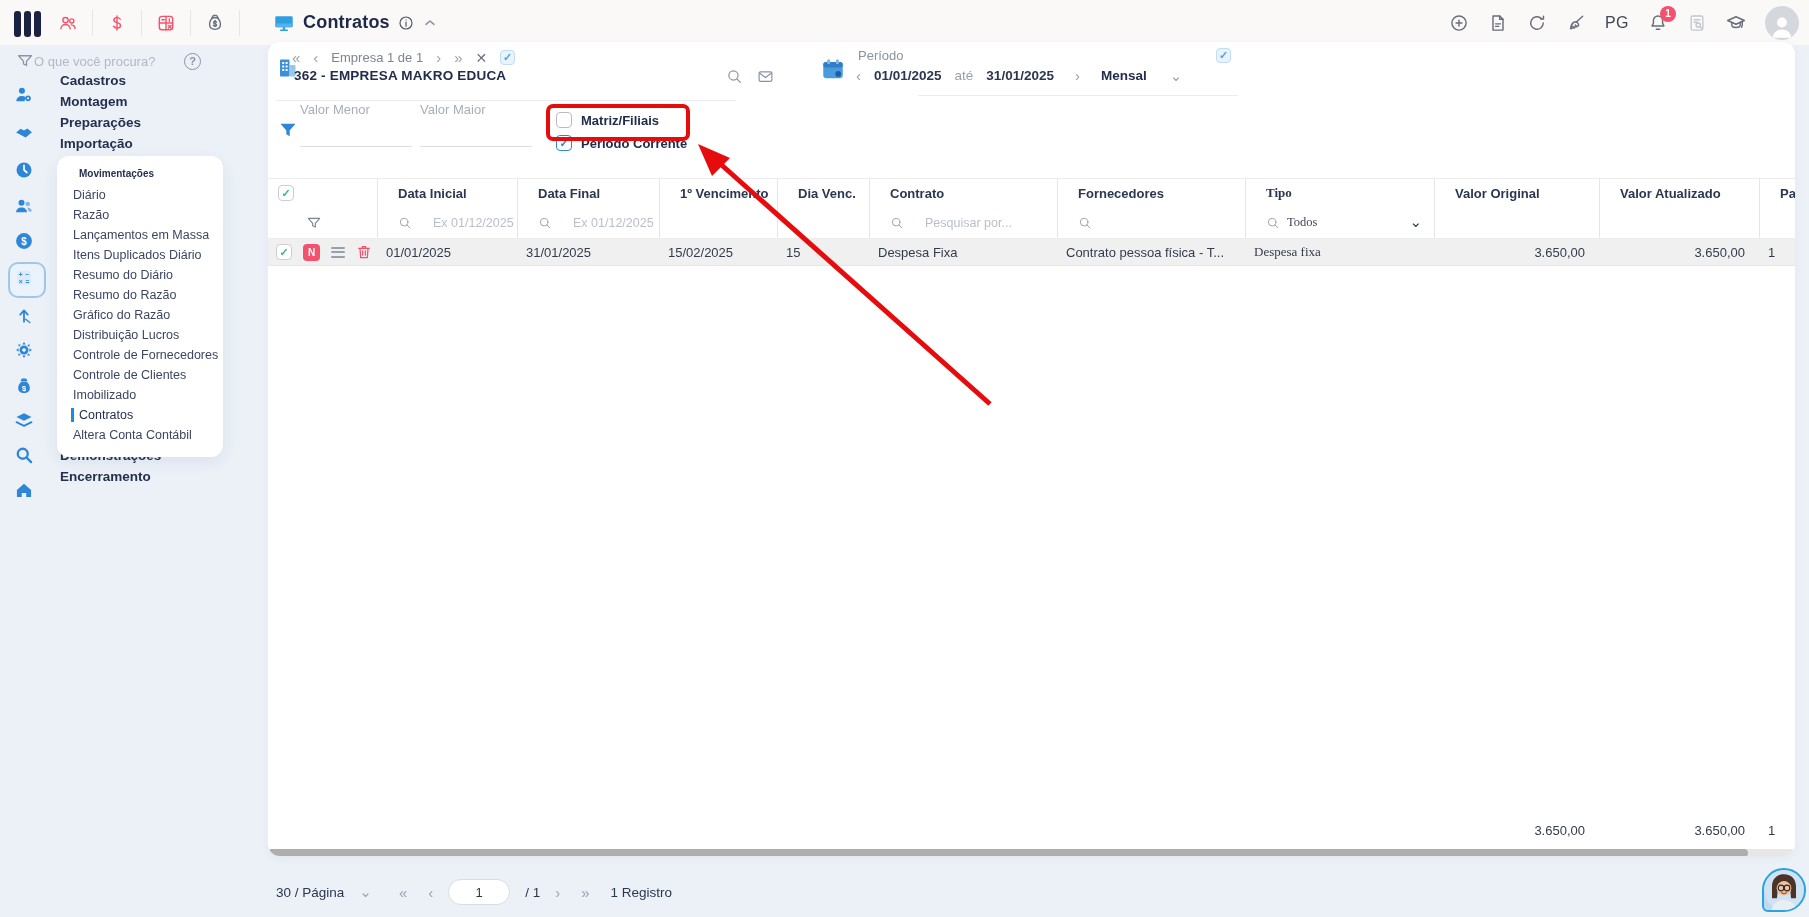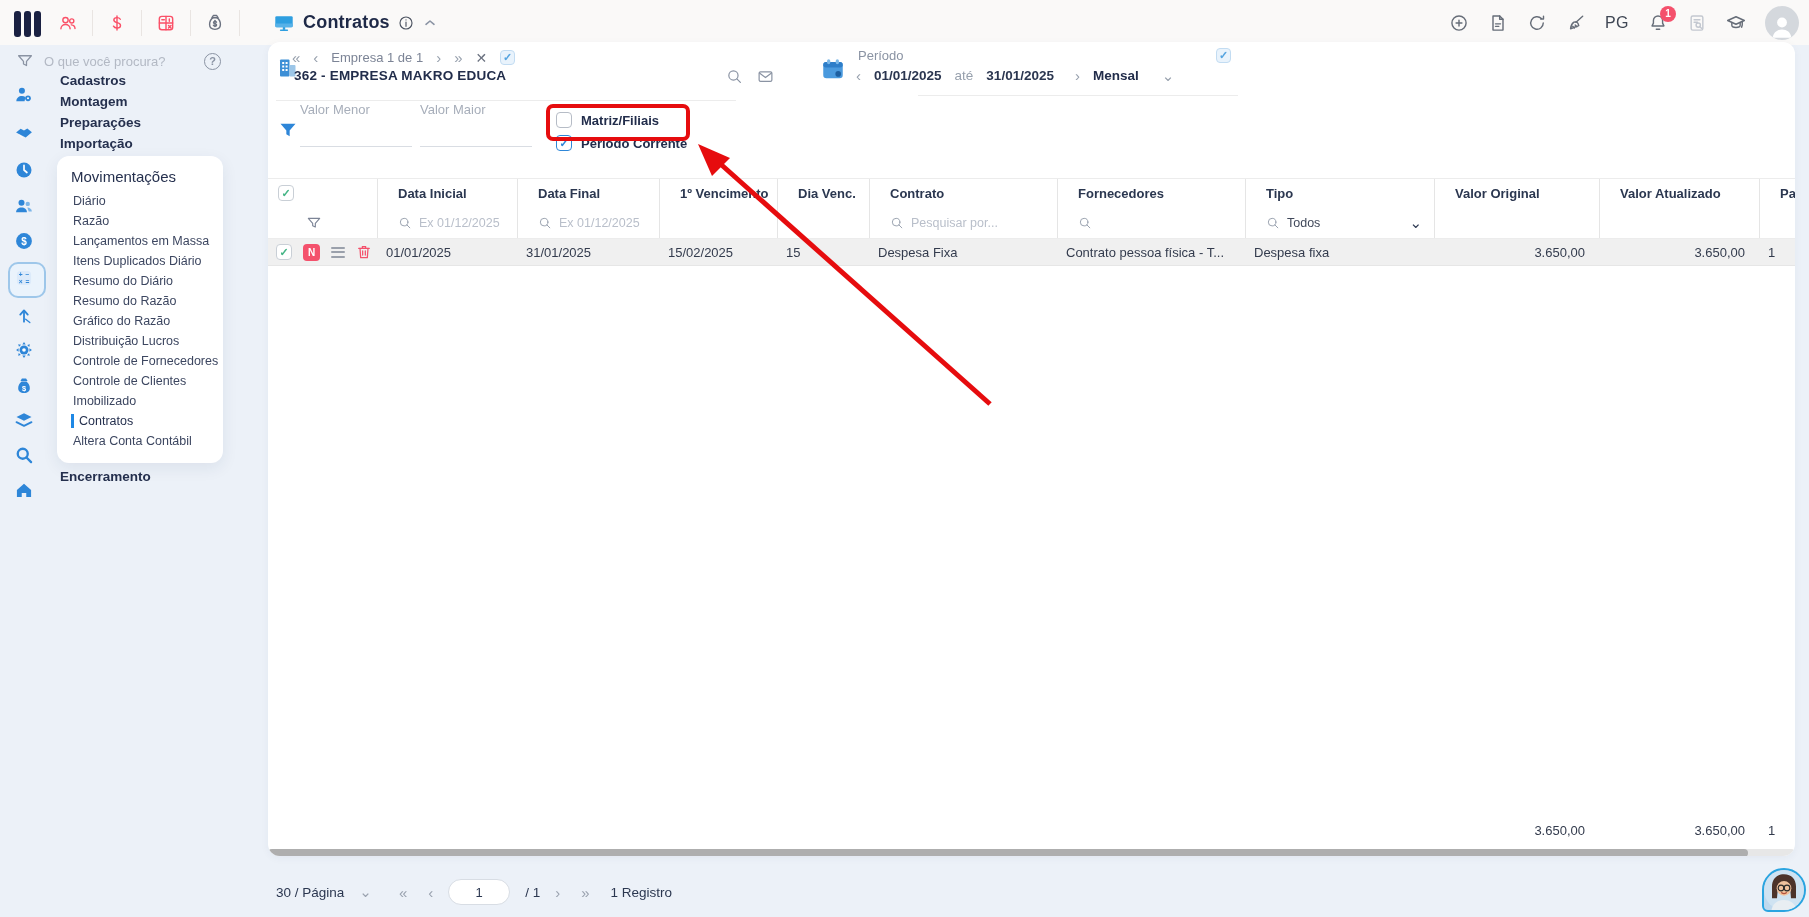--- a/index.html
+++ b/index.html
@@ -20,77 +20,77 @@
   .vdiv { width:1px; height:26px; background:#e9e5e2; }
   .title-group { position:absolute; left:273px; top:0; height:45px; display:flex; align-items:center; gap:8px; }
   .page-title { font-size:18px; font-weight:700; color:#1e2947; letter-spacing:.2px; }
   .top-actions { position:absolute; right:10px; top:0; height:45px; display:flex; align-items:center; gap:19px; color:#666d78; }
   .bell-wrap { position:relative; }
   .badge { position:absolute; top:-7px; right:-8px; min-width:16px; height:16px; border-radius:8px; background:#f4516c; color:#fff; font-size:10px; font-weight:700; display:flex; align-items:center; justify-content:center; padding:0 4px; }
   .pg-label { font-size:16px; color:#3f4754; letter-spacing:.5px; }
   .avatar-top { width:34px; height:34px; border-radius:50%; background:#d4d8dd; display:flex; align-items:flex-end; justify-content:center; overflow:hidden; }
 
   
-  .side-search { position:absolute; left:16px; top:50px; width:210px; height:22px; display:flex; align-items:center; gap:10px; }
+  .side-search { position:absolute; left:16px; top:50px; width:210px; height:22px; display:flex; align-items:center; }
   .side-search input { border:none; outline:none; background:transparent; font-size:13px; width:150px; color:#40485a; font-family:inherit; }
   .side-search input::placeholder { color:#b3b9c4; }
   .help-circle { width:17px; height:17px; border:1.6px solid #8a93a3; border-radius:50%; color:#8a93a3; font-size:11px; display:flex; align-items:center; justify-content:center; font-weight:700; }
   .rail { position:absolute; left:12px; top:45px; width:36px; }
   .rail .ric { position:absolute; left:2px; color:#2e86d8; }
   .rail .active-pill { position:absolute; left:-4px; width:38px; height:36px; border:2px solid #9ec7ea; background:#eaf3fc; border-radius:10px; }
   .side-sections { position:absolute; left:60px; top:74px; display:flex; flex-direction:column; gap:7px; }
   .side-sections div, .side-sections2 div { font-size:13.5px; font-weight:700; color:#25304e; line-height:14px; cursor:pointer; }
   .subcard { position:absolute; left:57px; top:156px; width:166px; background:#fff; border-radius:12px; box-shadow:0 5px 16px rgba(30,50,90,.08); padding:10px 0 12px; z-index:5; }
-  .subcard .sc-title { font-size:15px; font-weight:400; color:#25304e; padding:2px 0 6px 14px; }
+  .subcard .sc-title { font-size:10px; font-weight:700; color:#25304e; padding:2px 0 6px 14px;margin-left:8px; }
   .subcard .sc-item { font-size:12.5px; color:#3c4660; line-height:20px; padding-left:16px; cursor:pointer; white-space:nowrap; }
   .subcard .sc-item.active { padding-left:14px; }
   .subcard .sc-item.active span { border-left:3px solid #1e88e5; padding-left:5px; color:#25304e; }
   .side-sections2 { position:absolute; left:60px; top:449px; display:flex; flex-direction:column; gap:7px; }
 
   
   .card { position:absolute; left:268px; top:42px; width:1527px; height:814px; background:#fff; border-radius:12px; box-shadow:0 2px 8px rgba(30,50,90,.05); overflow:hidden; }
   .hline { position:absolute; height:1px; background:#ececec; }
 
   .building-ic { position:absolute; left:8px; top:14px; color:#4a9ade; }
   .comp-nav { position:absolute; left:24px; top:8px; display:flex; align-items:center; gap:13px; color:#97a0ad; font-size:13px; }
   .comp-nav .lbl { color:#7c8496; }
   .comp-name { position:absolute; left:26px; top:26px; font-size:13.5px; font-weight:700; color:#222d4b; letter-spacing:.2px; }
   .comp-icons { position:absolute; left:458px; top:26px; display:flex; gap:14px; color:#8a93a3; }
 
   .cal-ic { position:absolute; left:552px; top:14px; }
   .period-label { position:absolute; left:590px; top:6px; font-size:13px; color:#8a93a3; }
   .period-row { position:absolute; left:588px; top:26px; display:flex; align-items:center; gap:13px; font-size:13.5px; color:#2b3650; }
   .period-row .date { font-weight:600; }
   .period-row .ate { color:#97a0ad; }
-  .period-row .mode { font-weight:700; color:#222d4b; margin-left:0; }
+  .period-row .mode { font-weight:700; color:#222d4b; margin-left:8px; }
 
   
   .cb { width:16px; height:16px; border-radius:4px; border:1.5px solid #b6bcc6; background:#fff; display:inline-flex; align-items:center; justify-content:center; font-size:11px; font-weight:700; color:transparent; cursor:pointer; flex:none; }
   .cb.checked-green { color:#45b586; border-color:#c9cfd6; }
   .cb.checked-blue { color:#2e87d8; border-color:#2e87d8; }
   .cb.checked-soft { background:#e9f3fc; border-color:#c2dcf2; color:#55a4e0; }
   .cb::before { content:"\2713"; }
 
   .filter-funnel { position:absolute; left:10px; top:78px; color:#2e86d8; }
   .float-field { position:absolute; top:60px; width:112px; }
   .float-field .flabel { font-size:13px; color:#a7aeba; }
   .float-field .fline { position:absolute; top:44px; left:0; width:112px; height:1px; background:#d9dde3; }
   .chk-row { position:absolute; display:flex; align-items:center; gap:9px; font-size:13px; font-weight:700; color:#222d4b; }
 
   
   .tbl { position:absolute; left:0; top:136px; width:1531px; border-top:1px solid #ececec; }
   .trow { display:flex; align-items:center; }
   .c0{width:109px;} .c1{width:140px;} .c2{width:142px;} .c3{width:118px;} .c4{width:92px;}
-  .c5{width:188px;} .c6{width:188px;} .c7{width:189px;} .c8{width:165px;} .c9{width:160px;} .c10{width:40px;}
+  .c5{width:188px;} .c6{width:188px;} .c7{width:189px;font-family:Liberation Serif, serif;} .c8{width:165px;} .c9{width:160px;} .c10{width:40px;}
   .thead { height:28px; font-size:13px; color:#2b3750; font-weight:600; }
   .thead > div, .tfilter > div { height:100%; display:flex; align-items:center; padding-left:20px; }
   .thead > div + div, .tfilter > div + div { border-left:1px solid #e5e5e5; }
   .tfilter { height:32px; border-bottom:1px solid #ececec; font-size:12.5px; color:#b3b9c4; }
   .tfilter .mag { color:#9aa2af; margin-right:7px; flex:none; }
-  .tfilter input { border:none; outline:none; font-size:12.5px; width:90px; color:#40485a; background:transparent; font-family:inherit; }
+  .tfilter input { border:none; outline:none; font-size:12.5px; width:90px; color:#40485a; background:transparent; font-family:inherit;margin-left:14px; }
   .tfilter input::placeholder { color:#b9bfca; }
   .tdata { height:27px; background:#f0f0f0; border-bottom:1px solid #e6e6e6; font-size:13px; color:#333b4d; }
   .tdata > div { padding-left:9px; display:flex; align-items:center; height:100%; }
   .num { justify-content:flex-end !important; padding-right:14px !important; }
   .rowtools { display:flex; align-items:center; gap:11px; padding-left:8px !important; }
   .nbadge { width:17px; height:17px; border-radius:4px; background:#f4516c; color:#fff; font-size:10px; font-weight:700; display:flex; align-items:center; justify-content:center; }
   .burger { display:flex; flex-direction:column; gap:2.5px; }
   .burger span { width:14px; height:2px; background:#9aa0ab; border-radius:1px; }
   .totals { position:absolute; left:0; top:775px; width:1531px; height:26px; font-size:13px; color:#333b4d; }
   .totals > div { height:100%; display:flex; align-items:center; padding-left:9px; }

